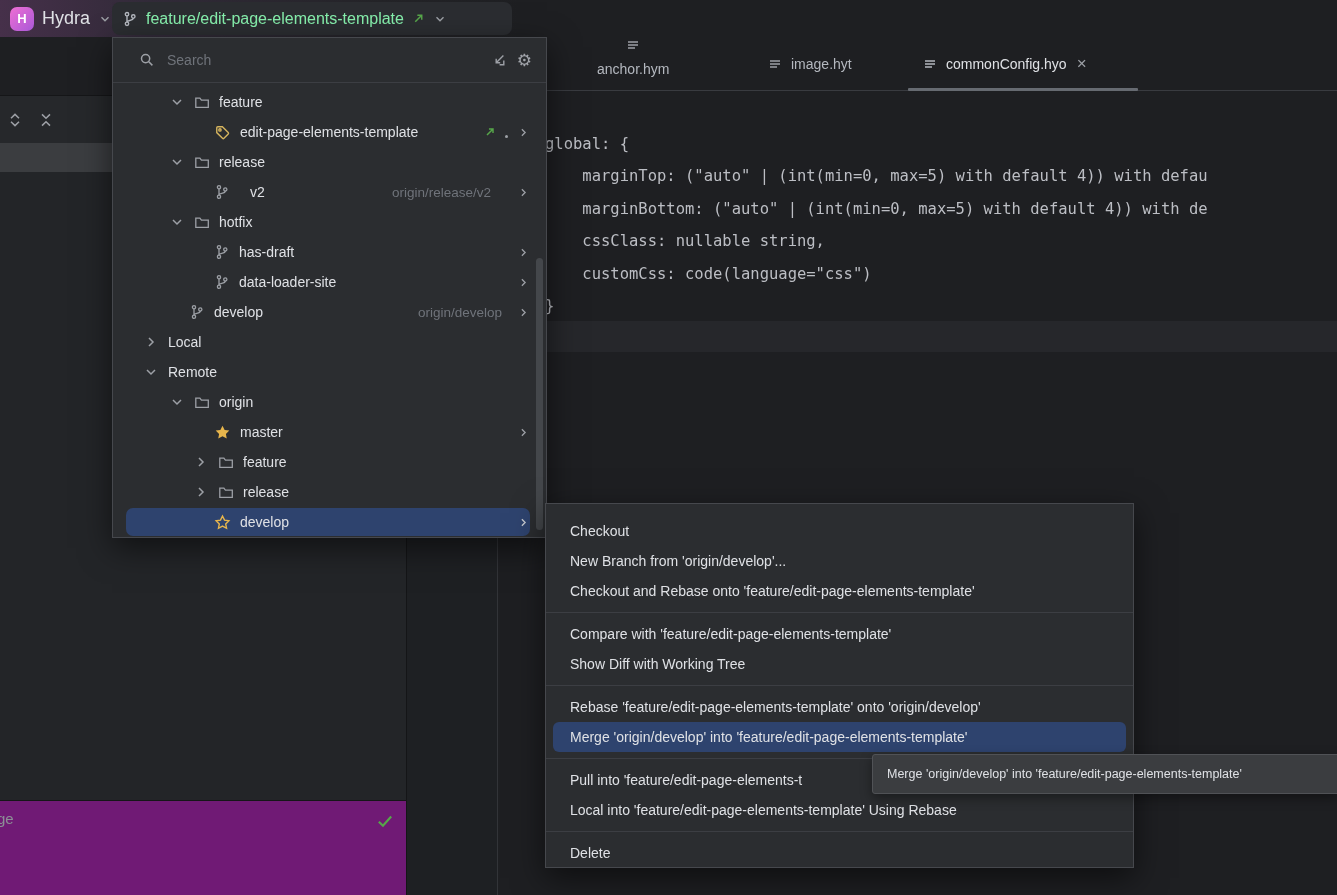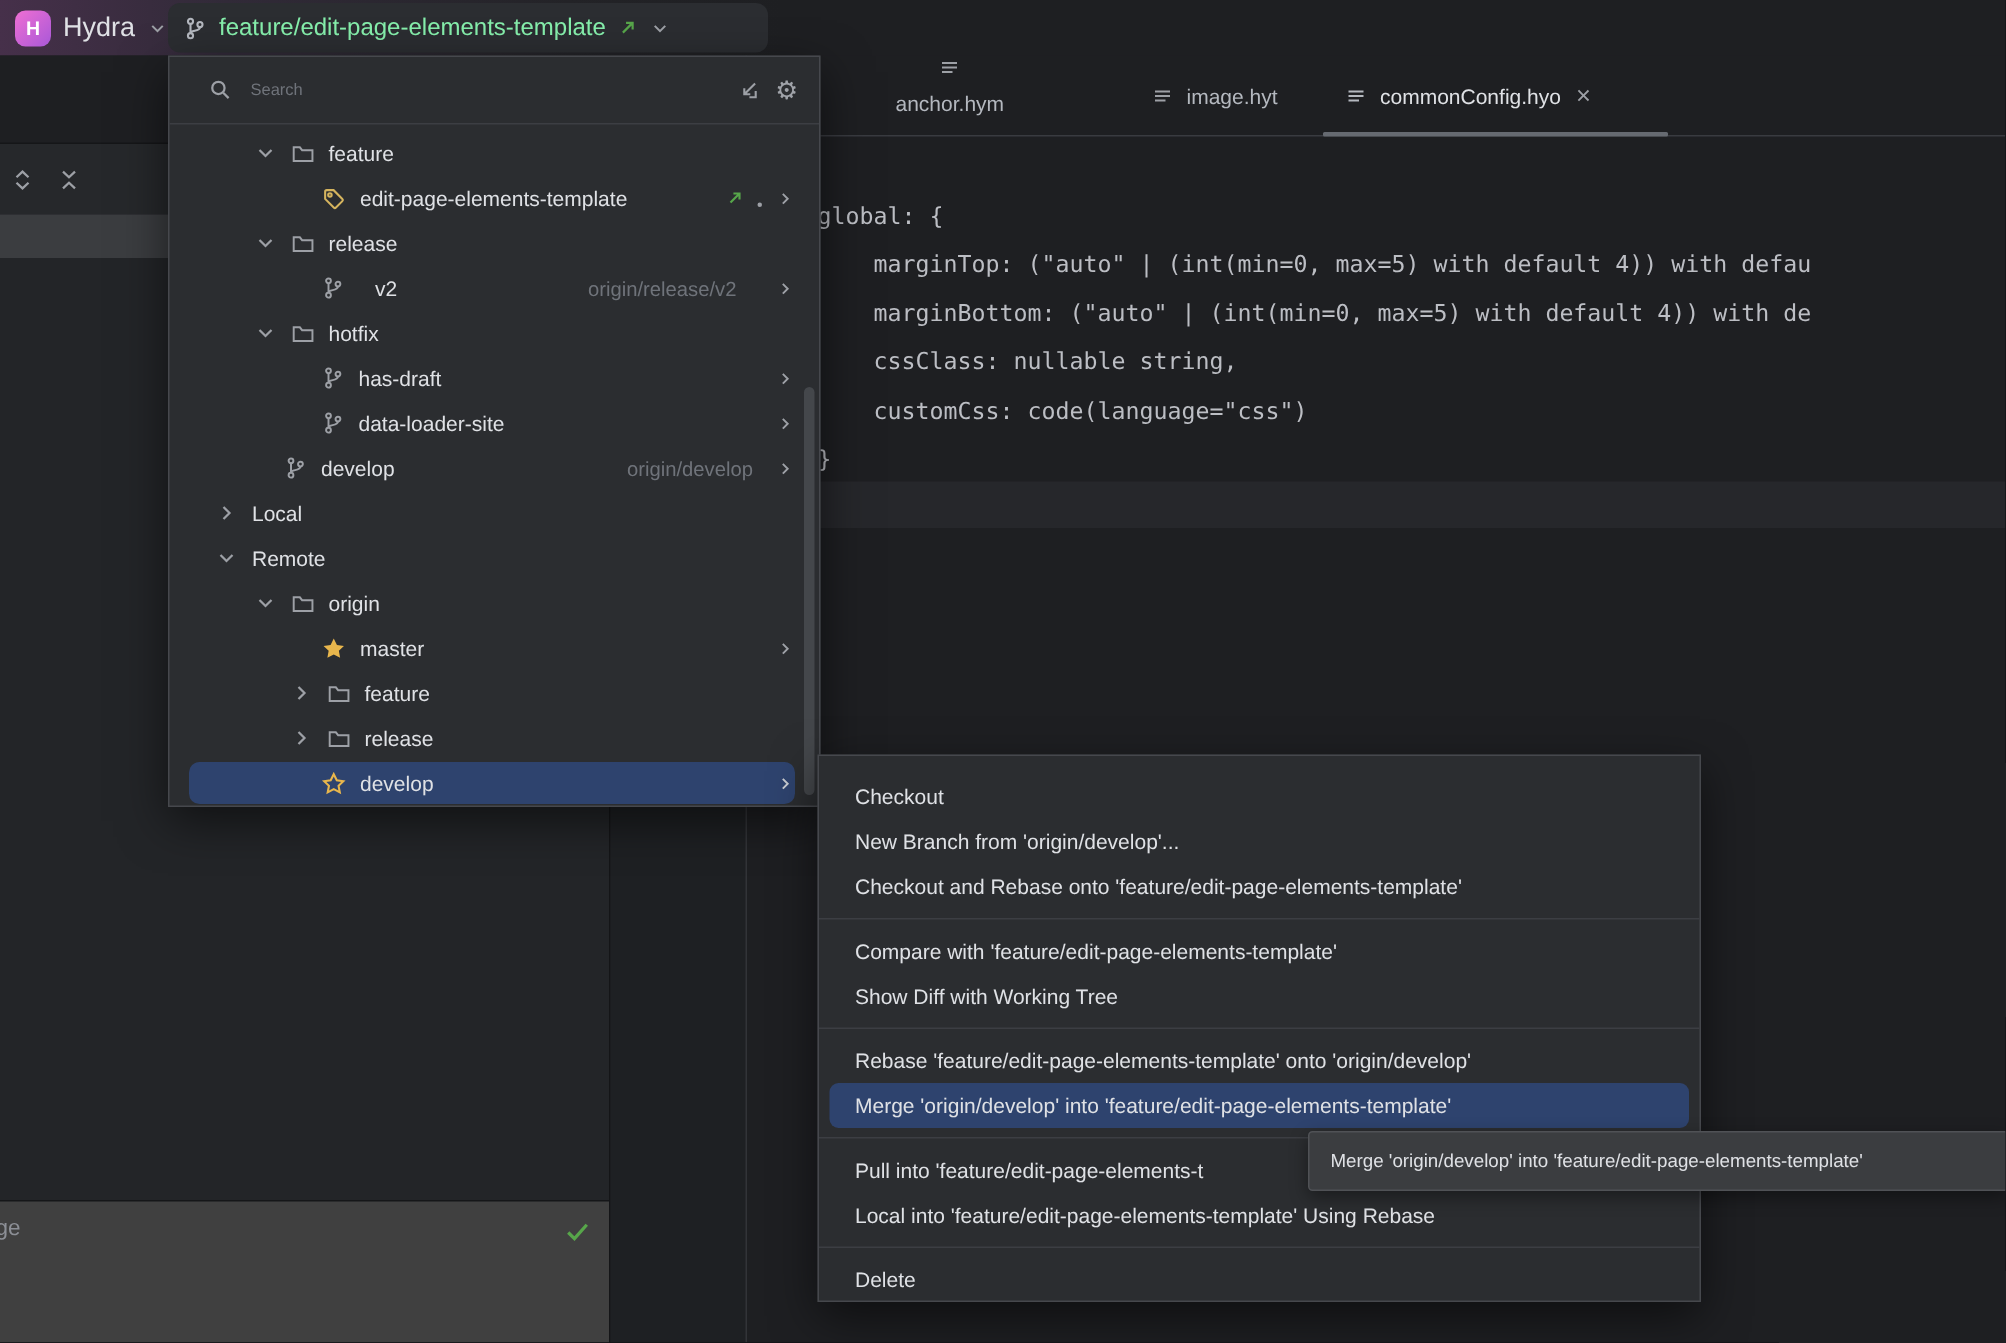--- a/index.html
+++ b/index.html
@@ -18,21 +18,21 @@
   .branch-widget{left:112px;top:2px;height:33px;width:400px;background:#2b2d31;border-radius:8px;
     display:flex;align-items:center;gap:8px;padding:0 10px;box-sizing:border-box;}
   .branch-name{font-size:16px;color:#86efac;white-space:nowrap;}
 
   
   .lp-top{left:0;top:37px;width:406px;height:58px;background:#1e1f22;}
   .lp-hline{left:0;top:95px;width:406px;height:1px;background:#151618;}
   .lp-toolbar{left:0;top:96px;width:406px;height:47px;background:#26282b;display:flex;align-items:center;gap:14px;padding-left:6px;box-sizing:border-box;}
   .lp-selrow{left:0;top:143px;width:406px;height:29px;background:#3b3d40;}
   .lp-body{left:0;top:172px;width:406px;height:628px;background:#232528;}
-  .lp-bottom{left:0;top:800px;width:406px;height:95px;background:#404040;border-top:1px solid #151618;box-sizing:border-box;}
+  .lp-bottom{left:0;top:800px;width:406px;height:95px;background:#701a75;border-top:1px solid #151618;box-sizing:border-box;}
   .lp-msg{position:absolute;left:-3px;top:9px;font-size:15px;color:#8c8f96;}
   .lp-check{position:absolute;left:376px;top:11px;}
   .vsep1{left:406px;top:37px;width:1px;height:858px;background:#141517;}
   .midstrip{left:407px;top:37px;width:90px;height:858px;background:#1e2023;}
   .vsep2{left:497px;top:37px;width:1px;height:858px;background:#323438;}
   .toolbtn{width:17px;height:17px;display:flex;align-items:center;justify-content:center;}
 
   
   .editor-bg{left:498px;top:91px;width:839px;height:804px;background:#1e1f22;}
   .tabbar{left:498px;top:37px;width:839px;height:53px;background:#1e1f22;border-bottom:1px solid #393b40;}
@@ -41,21 +41,21 @@
   .tab .underline{position:absolute;left:0;right:0;bottom:-1px;height:3px;background:#666a71;border-radius:1px;}
   .tab .close{font-size:17px;color:#9da0a6;line-height:1;margin-left:2px;}
   .caretline{left:498px;top:321px;width:839px;height:31px;background:#26272b;}
   .code{left:545px;top:128px;font-family:"DejaVu Sans Mono",monospace;font-size:15.5px;color:#bcbec4;}
   .code div{white-space:pre;height:32.4px;line-height:32.4px;}
 
   
   .popup{left:112px;top:37px;width:435px;height:501px;background:#2b2d30;border:1px solid #46484d;
     box-sizing:border-box;box-shadow:0 10px 30px rgba(0,0,0,.55);z-index:10;}
   .searchrow{position:absolute;left:0;top:0;width:100%;height:45px;display:flex;align-items:center;padding:0 14px 0 26px;box-sizing:border-box;gap:10px;border-bottom:1px solid #3c3e43;}
-  .searchrow input{flex:1;background:transparent;border:none;outline:none;color:#d946ef;font-size:11px;font-family:"Liberation Sans",sans-serif;}
+  .searchrow input{flex:1;background:transparent;border:none;outline:none;color:#d946ef;font-size:14px;font-family:"Liberation Sans",sans-serif;}
   .searchrow input::placeholder{color:#6f737a;}
   .gearglyph{font-size:17px;color:#a0a3a9;line-height:1;}
   .tree{position:absolute;left:0;top:49px;width:100%;}
   .trow{position:relative;height:30px;display:flex;align-items:center;gap:9px;padding-right:16px;box-sizing:border-box;font-size:14px;color:#dfe1e5;}
   .trow .lbl{white-space:nowrap;position:relative;z-index:1;}
   .trow .sp{flex:1;}
   .trow .rlbl{color:#6f737a;font-size:13.5px;margin-right:6px;position:relative;z-index:1;}
   .trow .icn{position:relative;z-index:1;flex:0 0 auto;}
   .trow.selected::before{content:"";position:absolute;left:13px;right:16px;top:1px;bottom:1px;background:#2e436e;border-radius:7px;}
   .pscroll{position:absolute;right:3px;top:220px;width:7px;height:272px;background:#5a5d63;opacity:.55;border-radius:4px;}
@@ -154,21 +154,21 @@
       <span>anchor.hym</span>
     </div>
     <div class="tab" style="left:255px;">
       <span>
           <svg width="16" height="16" viewBox="0 0 16 16" stroke="#9da0a6" stroke-width="1.4">
             <path d="M3 5h10M3 8h10M3 11h7"></path>
           </svg>
         </span>
       <span>image.hyt</span>
     </div>
-    <div class="tab active" style="left:384px;width:230px;">
+    <div class="tab active" style="left:410px;width:230px;">
       <span>
           <svg width="16" height="16" viewBox="0 0 16 16" stroke="#b4b8bf" stroke-width="1.4">
             <path d="M3 5h10M3 8h10M3 11h7"></path>
           </svg>
         </span>
       <span>commonConfig.hyo</span>
       <span class="close">×</span>
       <span class="underline"></span>
     </div>
   </div>

